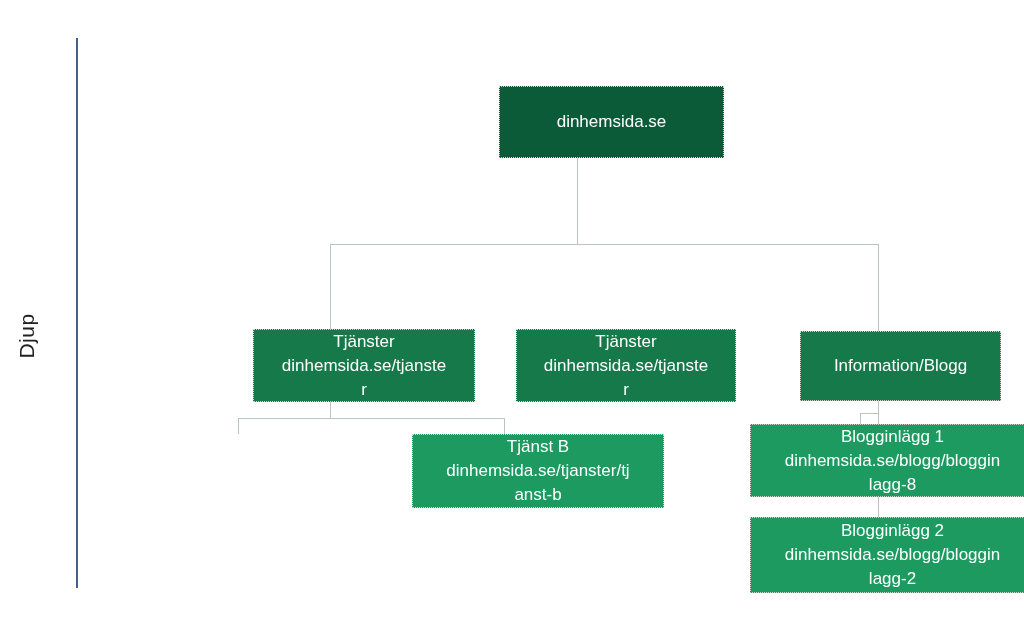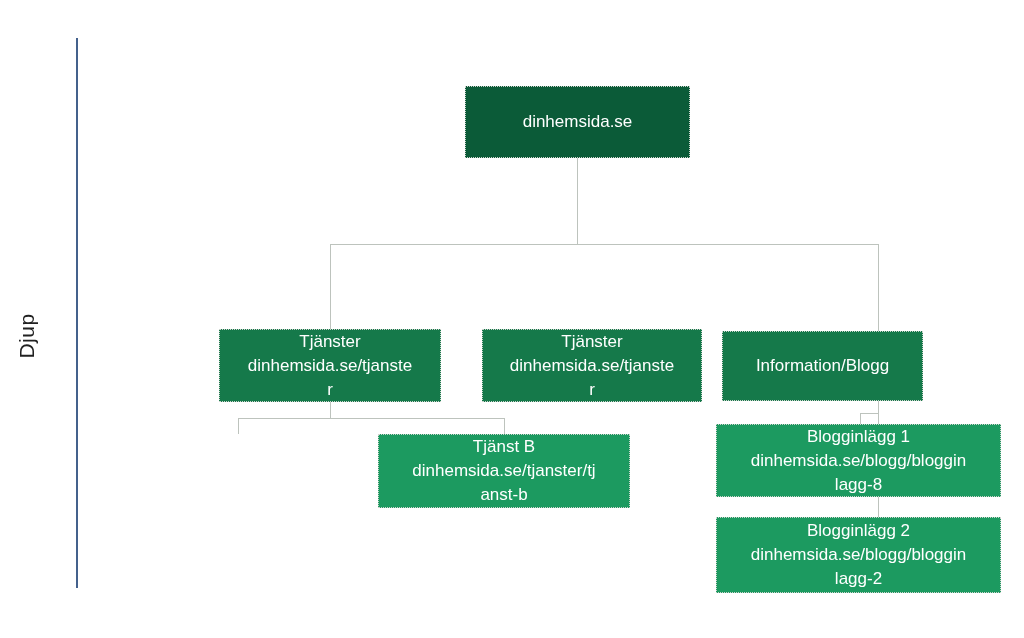--- a/index.html
+++ b/index.html
@@ -12,34 +12,34 @@
   .axis-label{
     position:absolute;left:27px;top:336px;transform:translate(-50%,-50%) rotate(-90deg);
     font-size:21px;color:#212121;white-space:nowrap;letter-spacing:0.5px;
   }
   
   .conn{position:absolute;background:#bdc3bd;}
   
   .node{
     position:absolute;display:flex;flex-direction:column;align-items:center;justify-content:center;
     color:#ffffff;text-align:center;font-size:17px;line-height:24px;
-    border:1px dotted #cdd3cd;box-sizing:border-box;
+    border:1px dotted #cdd3cd;box-sizing:border-box;margin-left:34px;
   }
   .node .url{display:block;word-break:break-all;}
   .lvl1{background:#0b5b38;}
   .lvl2{background:#15794a;}
   .lvl3{background:#1c9a60;}
   .lvl2 .url{width:166px;}
   .l3ab .url{width:186px;}
   .blog .url{width:217px;}
   
   #node-root{left:465px;top:86px;width:225px;height:72px;}
   #node-tjanster-1{left:219px;top:329px;width:222px;height:73px;}
   #node-tjanster-2{left:482px;top:329px;width:220px;height:73px;}
-  #node-blogg{left:722px;top:331px;width:201px;height:70px;}
+  #node-blogg{left:766px;top:331px;width:201px;height:70px;}
   #node-tjanst-a{left:122px;top:434px;width:232px;height:74px;}
   #node-tjanst-b{left:378px;top:434px;width:252px;height:74px;}
   #node-blogginlagg-1{left:716px;top:424px;width:285px;height:73px;}
   #node-blogginlagg-2{left:716px;top:517px;width:285px;height:76px;}
   
   #conn-root-drop{left:577px;top:158px;width:1px;height:86px;}
   #conn-level2-hbar{left:330px;top:244px;width:549px;height:1px;}
   #conn-left-drop{left:330px;top:244px;width:1px;height:85px;}
   #conn-right-drop{left:878px;top:244px;width:1px;height:87px;}
   #conn-tjanster-drop{left:330px;top:402px;width:1px;height:16px;}

